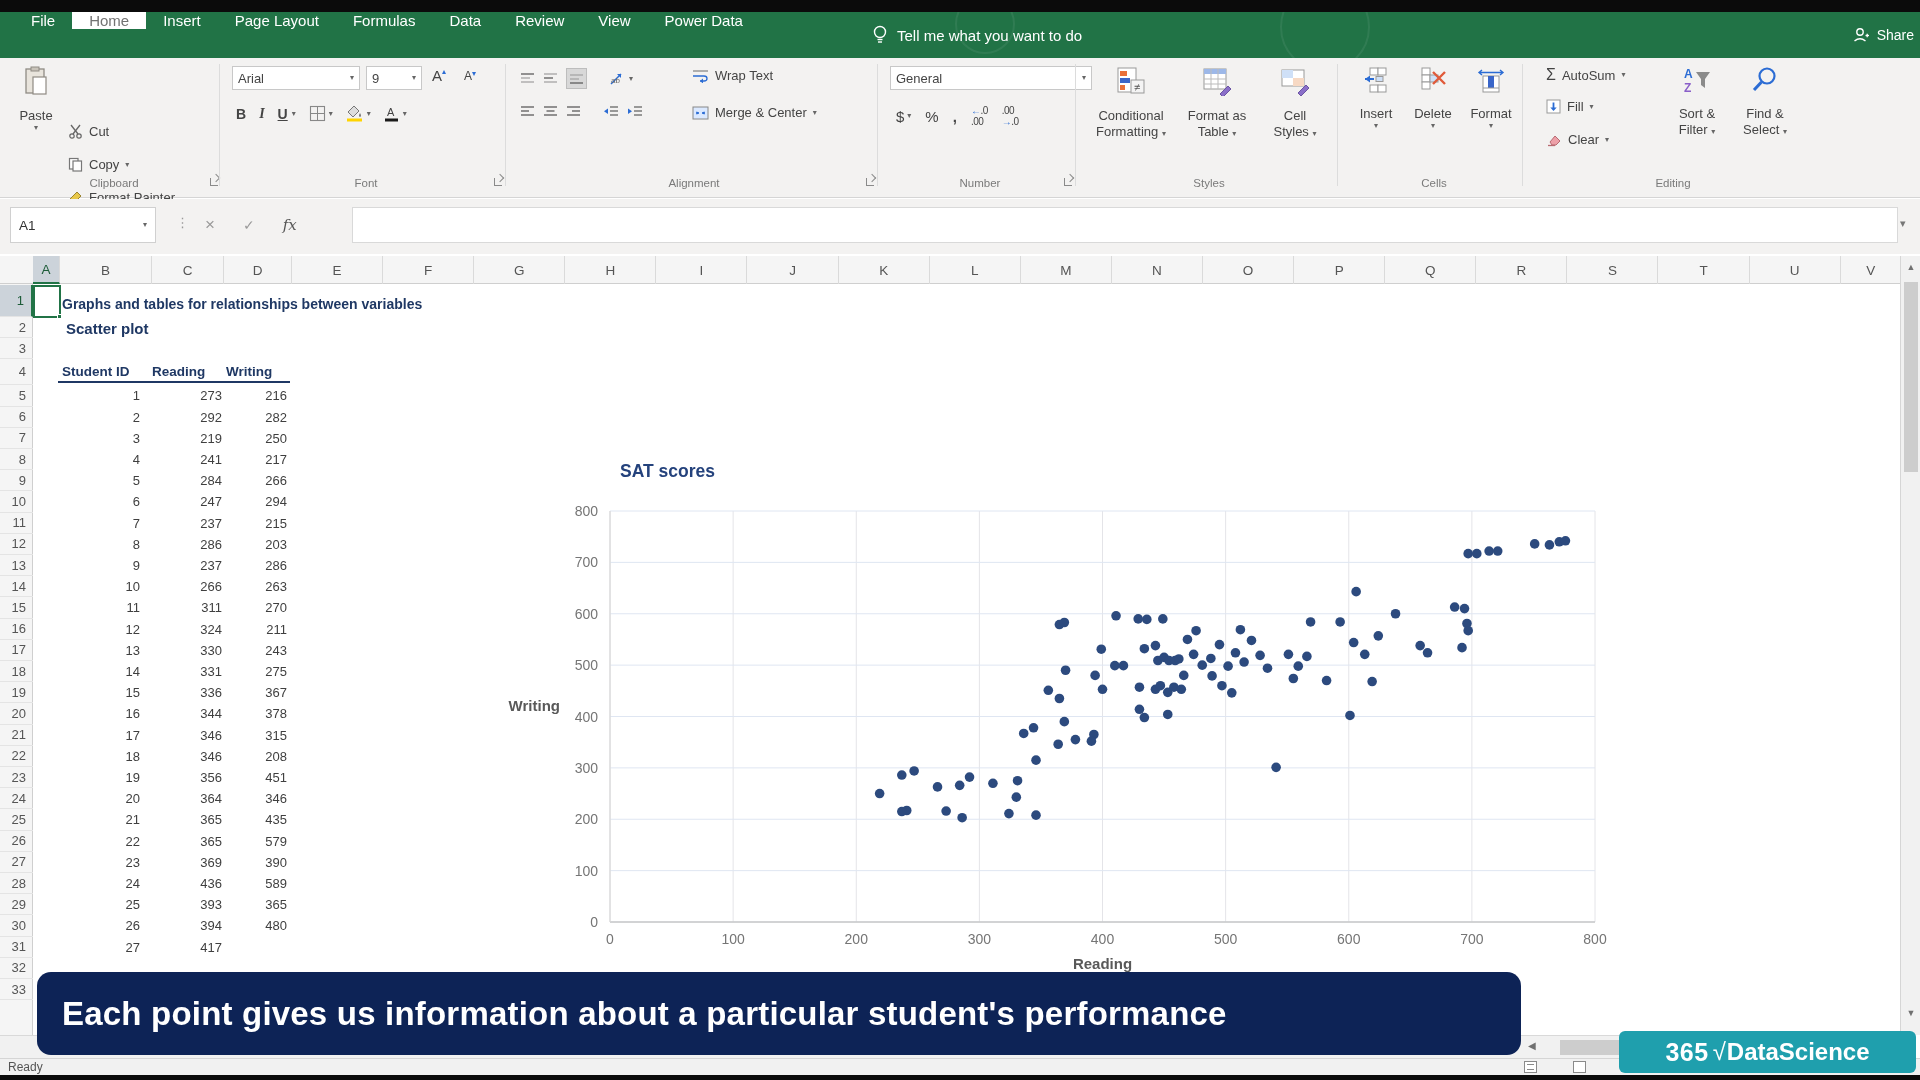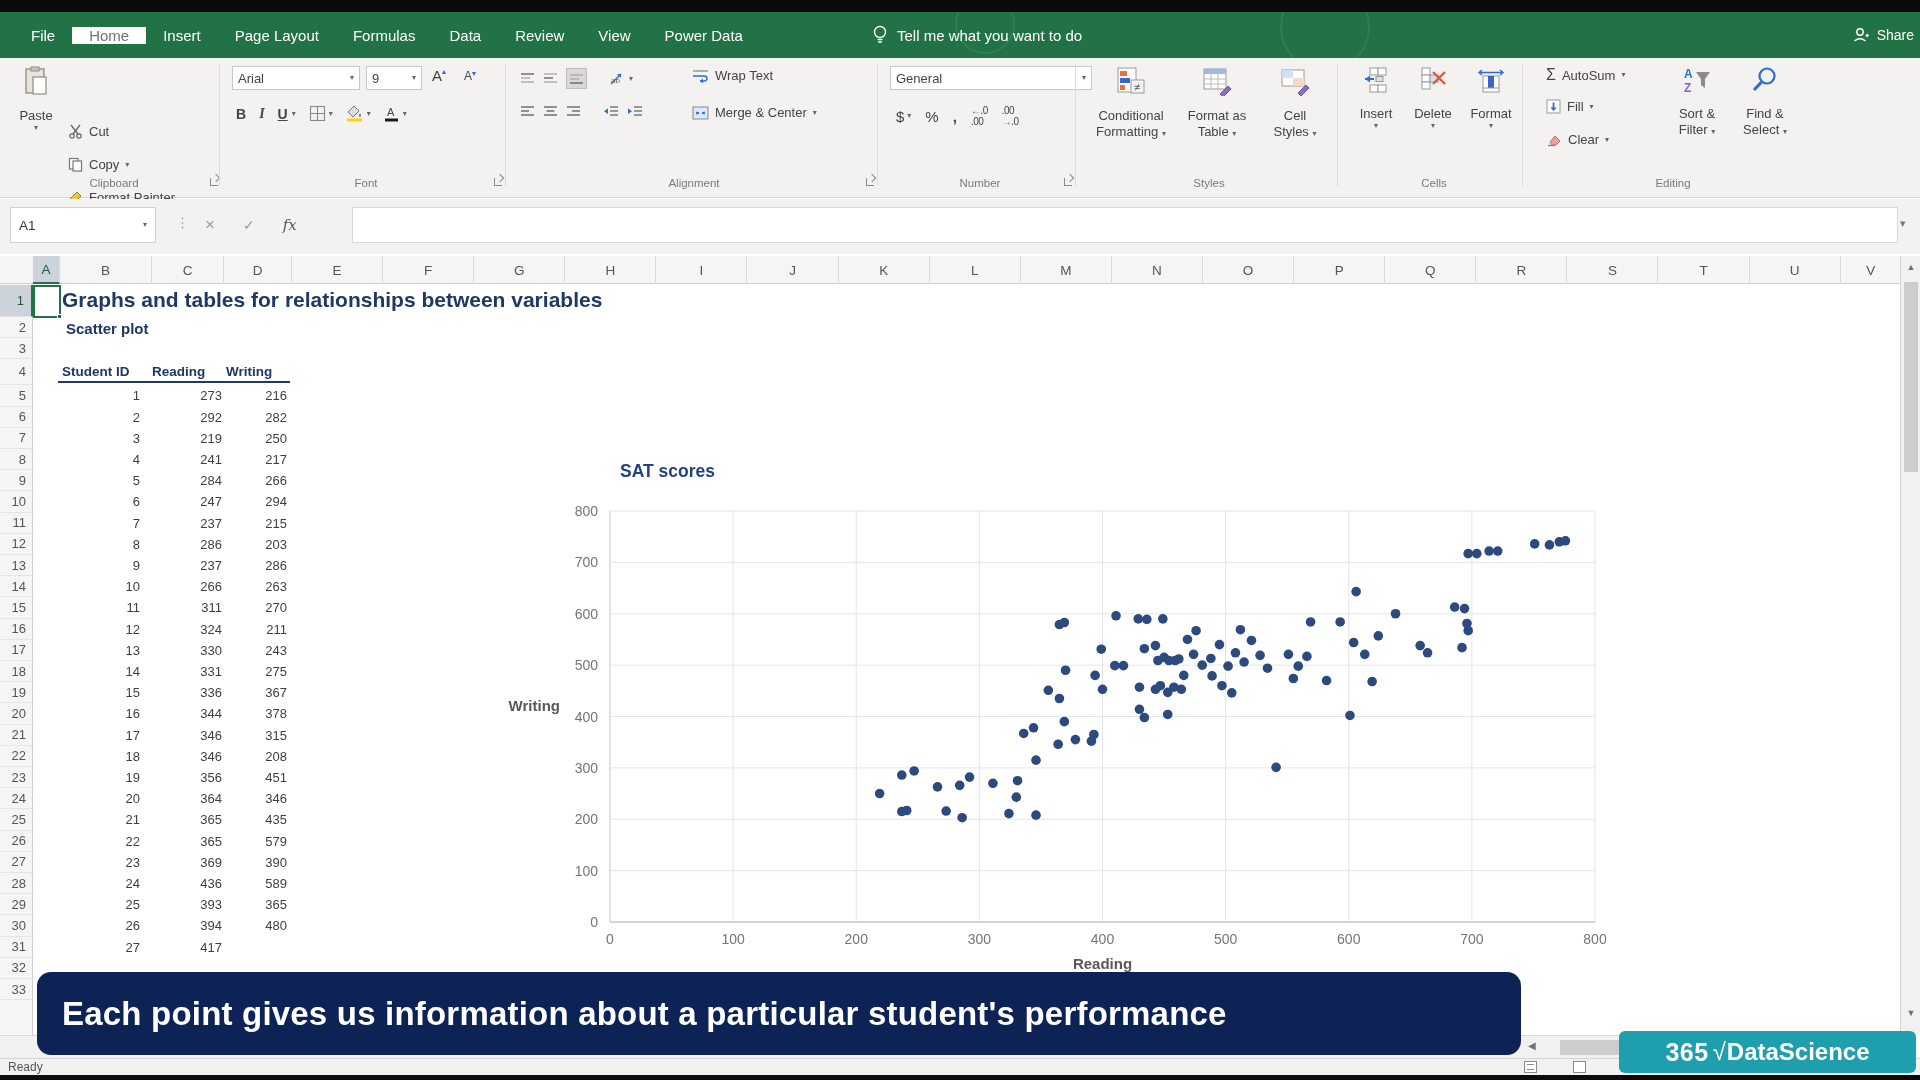--- a/index.html
+++ b/index.html
@@ -6,21 +6,21 @@
   *{box-sizing:border-box;}
   body{font-family:"Liberation Sans",sans-serif;}
   #screen{position:relative;width:1920px;height:1080px;background:#fff;overflow:hidden;}
 
   
   .bar-black{position:absolute;left:0;width:1920px;background:#0b0b0b;}
 
   
   #tabstrip{position:absolute;left:0;top:12px;width:1920px;height:46px;background:#217346;overflow:hidden;}
   .doodle{position:absolute;border:2px solid rgba(255,255,255,.07);border-radius:50%;}
-  #tabs{position:absolute;left:14px;top:0;height:46px;display:flex;align-items:center;}
+  #tabs{position:absolute;left:14px;top:0;height:46px;display:flex;align-items:flex-start;}
   .tab{color:#fff;font-size:15px;padding:0 17px;display:flex;align-items:center;cursor:pointer;}
   .tab.active{background:#fff;color:#737373;font-weight:400;}
   #tellme{position:absolute;left:872px;top:0;height:46px;display:flex;align-items:center;color:#fff;font-size:15px;gap:9px;}
   #share{position:absolute;right:4px;top:0;height:46px;display:flex;align-items:center;color:#fff;font-size:14px;gap:7px;padding-right:2px;}
 
   
   #ribbon{position:absolute;left:0;top:58px;width:1920px;height:140px;background:#f3f2f1;border-bottom:1px solid #d5d5d5;font-size:13px;color:#444;}
   .rgroup{position:absolute;top:0;height:134px;}
   .rgroup .gtitle{position:absolute;bottom:3px;left:0;right:0;text-align:center;font-size:11.5px;color:#7a7a7a;}
   .gdiv{position:absolute;top:6px;bottom:6px;width:1px;background:#dcdcdc;}
@@ -499,21 +499,21 @@
       <div class="rowhead" style="top: 567.8px; height: 21.2px;">27</div>
       <div class="rowhead" style="top: 589px; height: 21.2px;">28</div>
       <div class="rowhead" style="top: 610.2px; height: 21.2px;">29</div>
       <div class="rowhead" style="top: 631.4px; height: 21.2px;">30</div>
       <div class="rowhead" style="top: 652.6px; height: 21.2px;">31</div>
       <div class="rowhead" style="top: 673.8px; height: 21.2px;">32</div>
       <div class="rowhead" style="top: 695px; height: 21.2px;">33</div>
     </div>
   <div id="gridarea"></div>
 
-  <div class="sheettext" style="left:62px;top:288px;font-size:21px;">Graphs and tables for relationships between variables</div>
+  <div class="sheettext" style="left:62px;top:296px;font-size:14px;">Graphs and tables for relationships between variables</div>
   <div class="sheettext" style="left:66px;top:320px;font-size:15px;">Scatter plot</div>
   <div id="tableheadrow">
     <span style="left:62px;top:364px;">Student ID</span>
     <span style="left:152px;top:364px;">Reading</span>
     <span style="left:226px;top:364px;">Writing</span>
   </div>
   <div id="headunderline"></div>
   <div id="table-rows">
       <div class="trow">
         <span style="left: 60px; width: 80px; top: 388.4px;">1</span>

